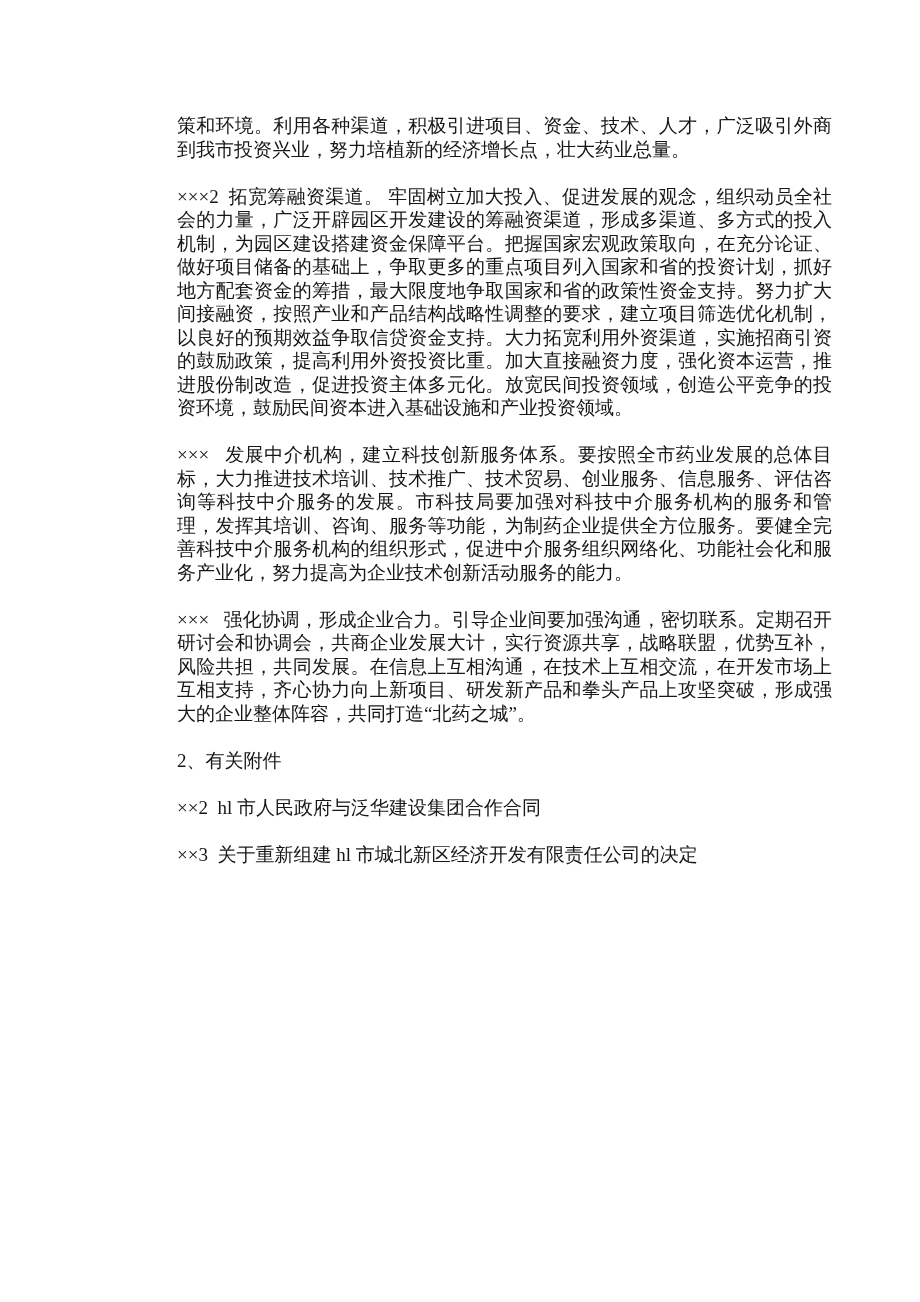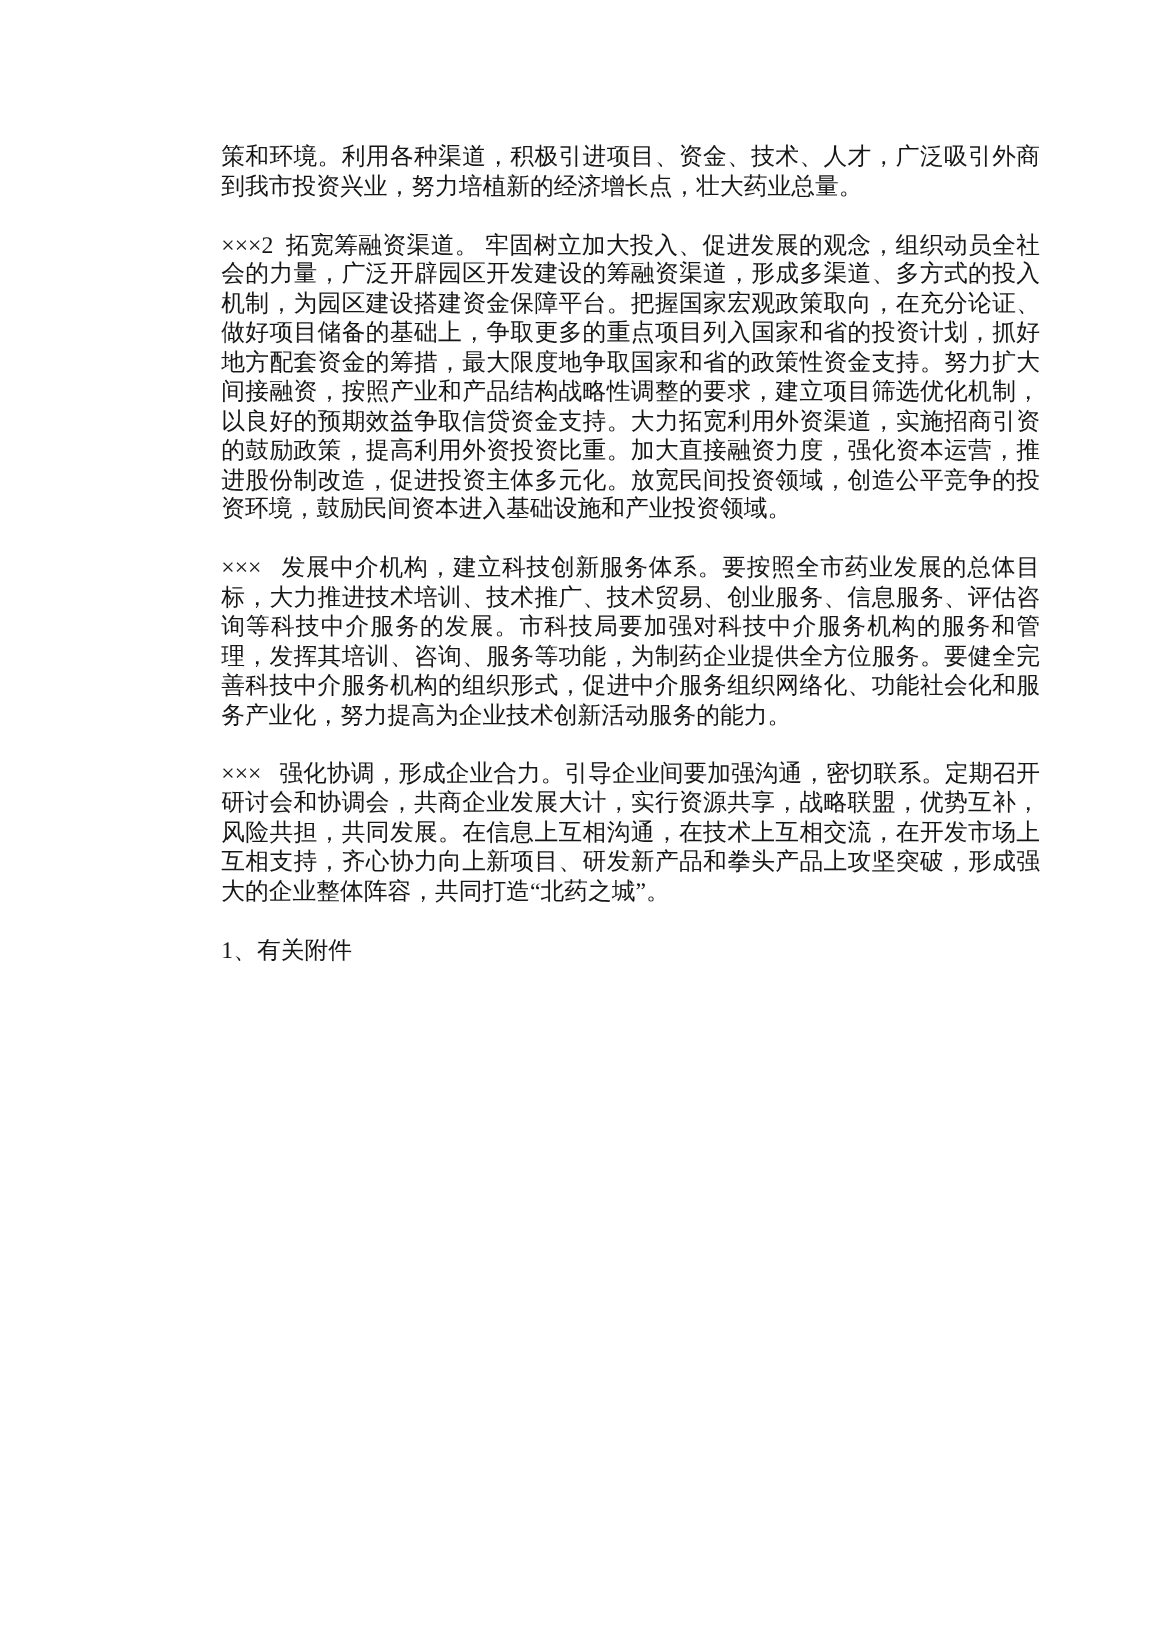--- a/index.html
+++ b/index.html
@@ -34,15 +34,17 @@
 </style>
 </head>
 <body>
 
 <div class="page" style="background: rgb(255, 255, 255);">
   <div class="doc" style="color: rgb(22, 22, 22);">
     <p>策和环境。利用各种渠道，积极引进项目、资金、技术、人才，广泛吸引外商到我市投资兴业，努力培植新的经济增长点，壮大药业总量。</p>
     <p>×××2&nbsp; 拓宽筹融资渠道。 牢固树立加大投入、促进发展的观念，组织动员全社会的力量，广泛开辟园区开发建设的筹融资渠道，形成多渠道、多方式的投入机制，为园区建设搭建资金保障平台。把握国家宏观政策取向，在充分论证、做好项目储备的基础上，争取更多的重点项目列入国家和省的投资计划，抓好地方配套资金的筹措，最大限度地争取国家和省的政策性资金支持。努力扩大间接融资，按照产业和产品结构战略性调整的要求，建立项目筛选优化机制，以良好的预期效益争取信贷资金支持。大力拓宽利用外资渠道，实施招商引资的鼓励政策，提高利用外资投资比重。加大直接融资力度，强化资本运营，推进股份制改造，促进投资主体多元化。放宽民间投资领域，创造公平竞争的投资环境，鼓励民间资本进入基础设施和产业投资领域。</p>
     <p>×××&nbsp;&nbsp; 发展中介机构，建立科技创新服务体系。要按照全市药业发展的总体目标，大力推进技术培训、技术推广、技术贸易、创业服务、信息服务、评估咨询等科技中介服务的发展。市科技局要加强对科技中介服务机构的服务和管理，发挥其培训、咨询、服务等功能，为制药企业提供全方位服务。要健全完善科技中介服务机构的组织形式，促进中介服务组织网络化、功能社会化和服务产业化，努力提高为企业技术创新活动服务的能力。</p>
     <p>×××&nbsp;&nbsp; 强化协调，形成企业合力。引导企业间要加强沟通，密切联系。定期召开研讨会和协调会，共商企业发展大计，实行资源共享，战略联盟，优势互补，风险共担，共同发展。在信息上互相沟通，在技术上互相交流，在开发市场上互相支持，齐心协力向上新项目、研发新产品和拳头产品上攻坚突破，形成强大的企业整体阵容，共同打造“北药之城”。</p>
-    <p>1、有关附件</p>
+    <p>2、有关附件</p>
+    <p>××2&nbsp; hl 市人民政府与泛华建设集团合作合同</p>
+    <p>××3&nbsp; 关于重新组建 hl 市城北新区经济开发有限责任公司的决定</p>
   </div>
 </div>
 
 </body></html>

